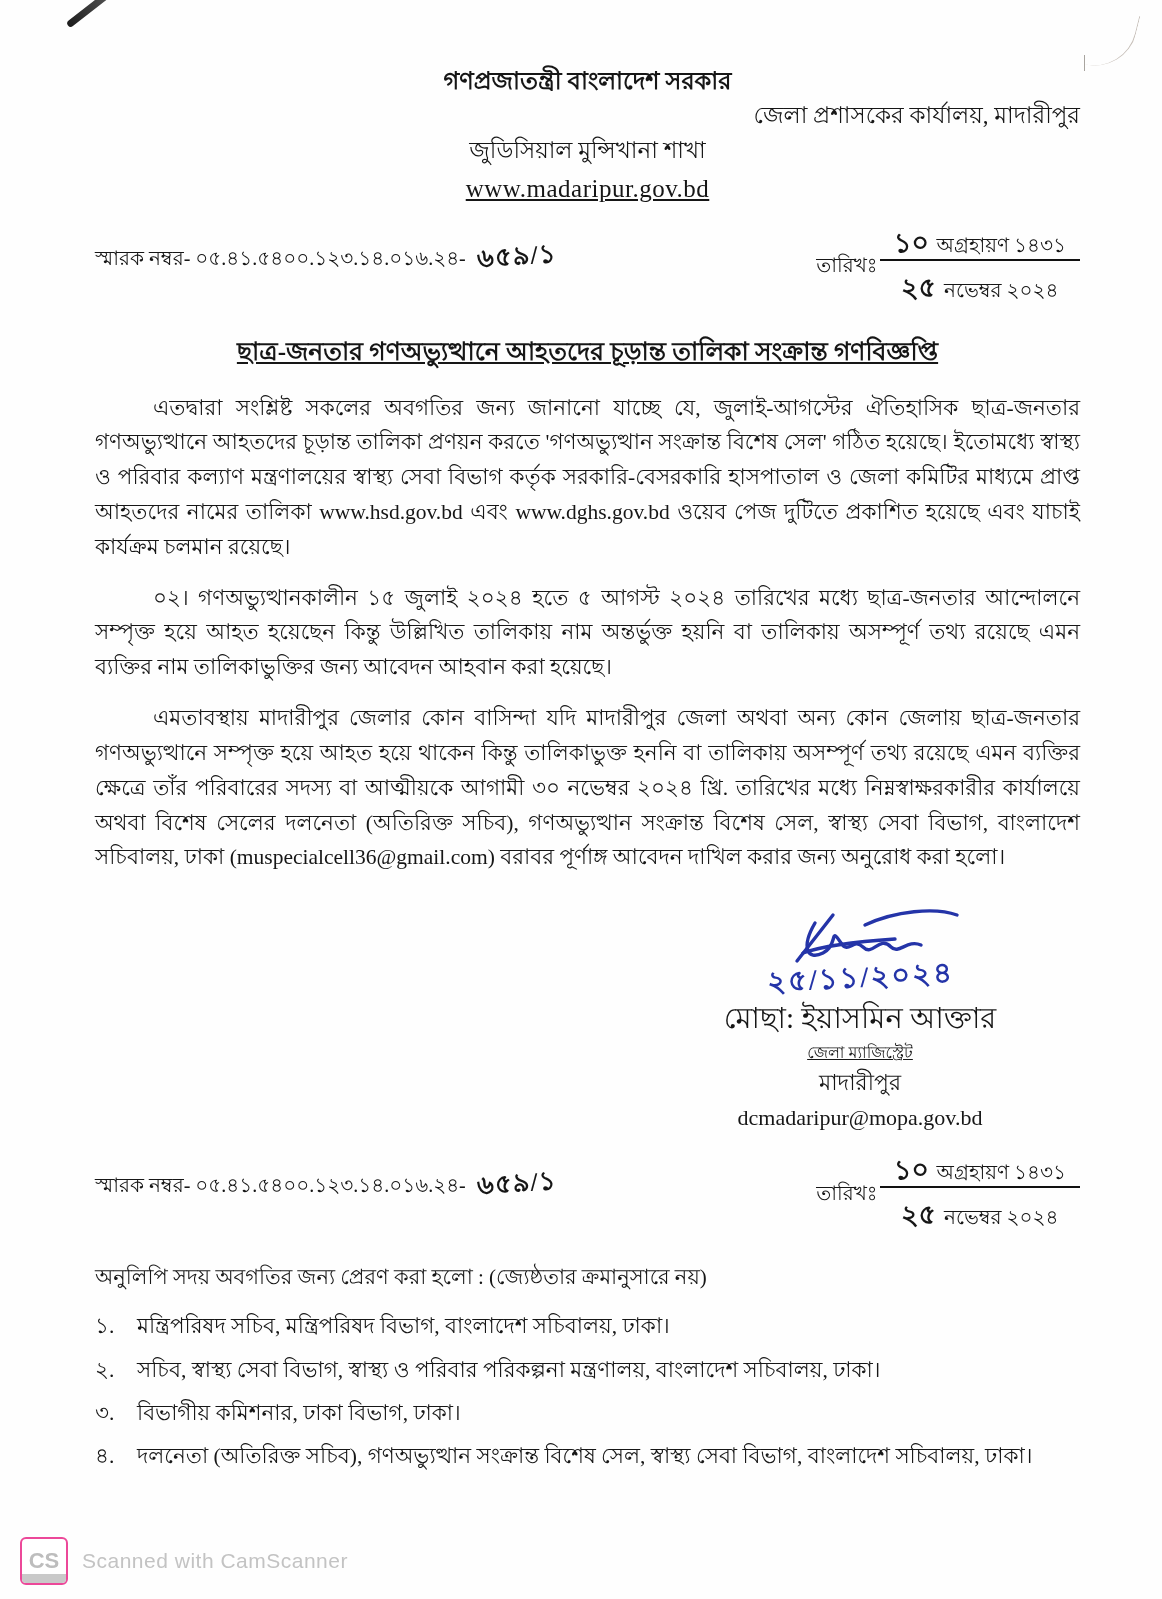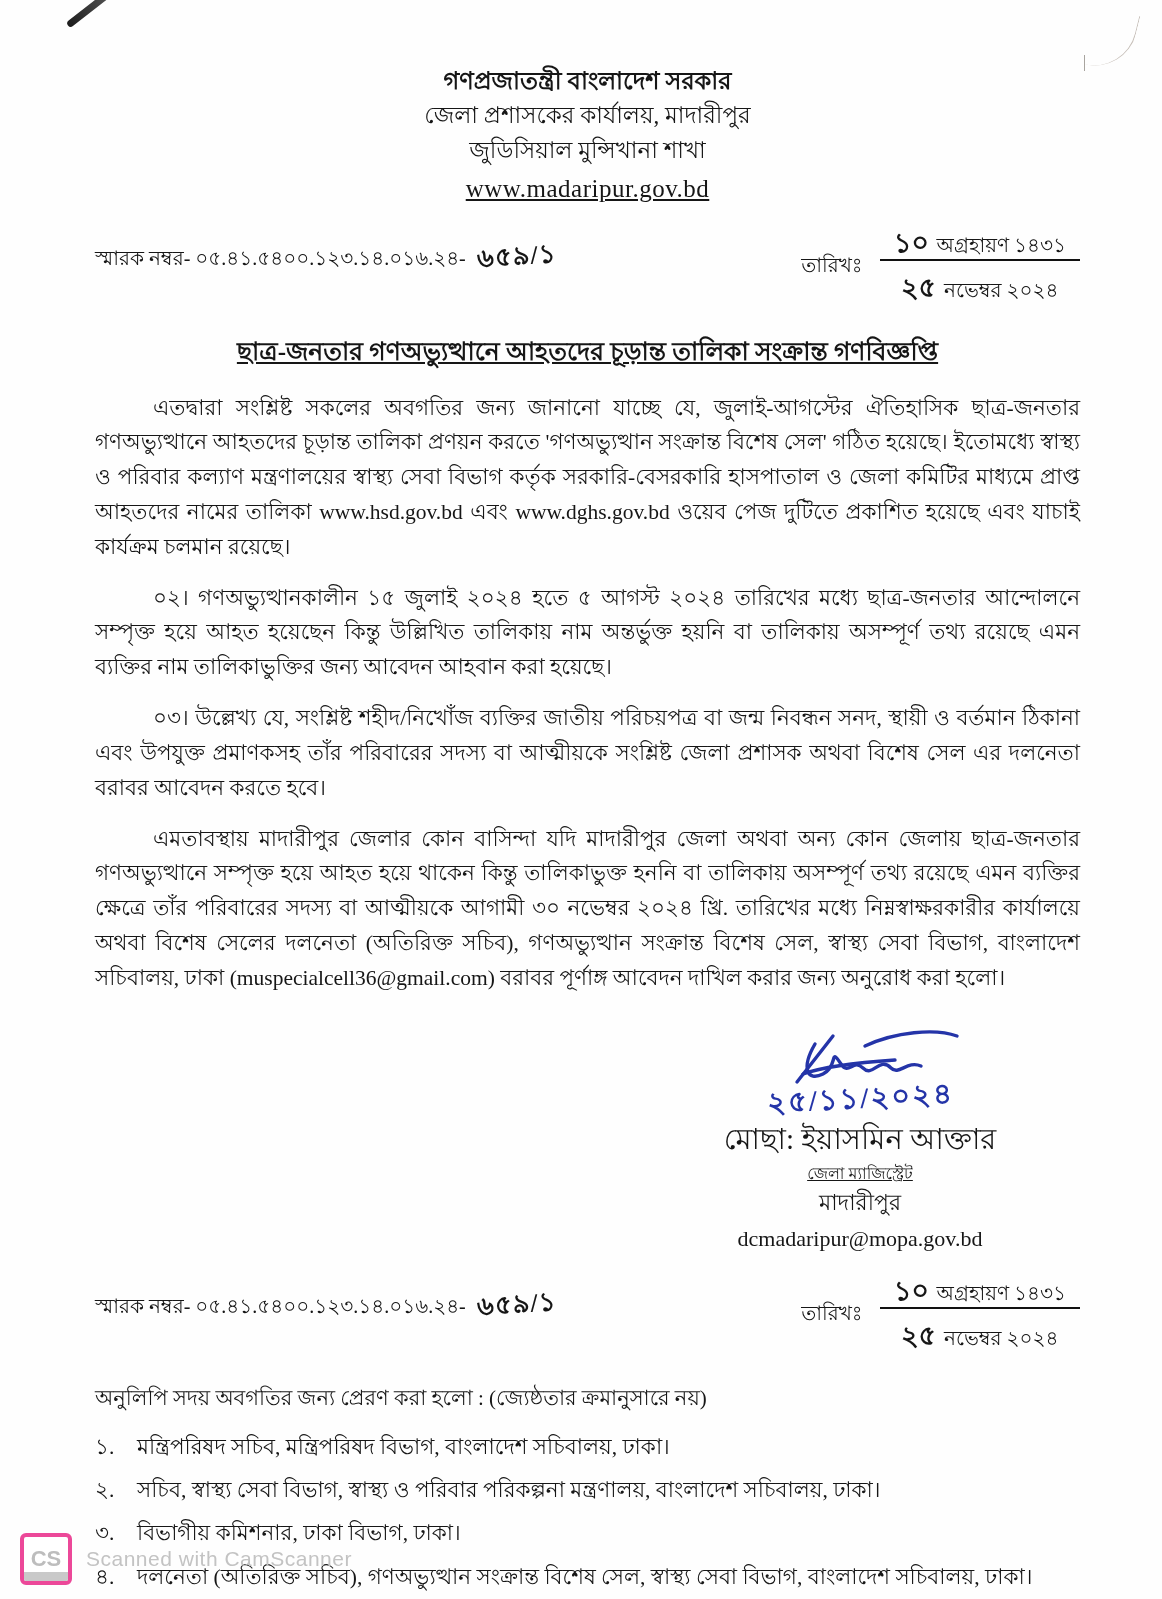--- a/index.html
+++ b/index.html
@@ -26,32 +26,32 @@
     border:0 solid transparent;border-right:1.5px solid #b9b0a8;
     border-radius:0 0 70% 0;transform:rotate(14deg);opacity:.8;
   }
   .artifact-dash{
     position:absolute;right:77px;top:55px;width:1.5px;height:16px;background:#8b857f;opacity:.75;
   }
 
   
   .hdr{ text-align:center; padding-top:63px; line-height:1.5;}
   .hdr-line1{font-size:24px;font-weight:bold;}
-  .hdr-line2{font-size:23px;}
+  .hdr-line2{font-size:23px;text-align:right;}
   .hdr-line3{font-size:23px;}
   .hdr-url{font-size:25px;text-decoration:underline;letter-spacing:.5px;margin-top:2px;}
 
   
   .memo-row{display:flex;justify-content:space-between;align-items:flex-start;margin-top:14px;}
   .memo-left{font-size:20px;white-space:nowrap;padding-top:14px;}
   .hw{
     font-weight:bold;font-size:26px;letter-spacing:1px;
     display:inline-block;transform:rotate(-4deg);padding-left:6px;
   }
-  .date-block{display:flex;align-items:center;gap:17px;font-size:20px;}
+  .date-block{display:flex;align-items:center;gap:2px;font-size:20px;}
   .date-frac{display:inline-block;text-align:center;}
   .date-top{padding:0 14px 3px 14px;border-bottom:2px solid #111;white-space:nowrap;}
   .date-bot{padding:2px 14px 0 14px;white-space:nowrap;}
   .hw-day{font-weight:bold;font-size:27px;display:inline-block;transform:rotate(-2deg);margin-right:8px;}
 
   
   .title{
     text-align:center;font-size:25px;font-weight:bold;
     text-decoration:underline;margin-top:20px;margin-bottom:10px;
   }
@@ -78,21 +78,21 @@
   
   .copy-note{font-size:21px;margin-top:22px;font-family:Liberation Serif, serif;}
   .recips{margin-top:14px;}
   .recip{display:flex;font-size:21.5px;line-height:1.55;margin-top:10px;}
   .recip-num{width:42px;flex:0 0 42px;}
   .recip-text{flex:1;}
 
   
   .scanbar{position:absolute;left:20px;bottom:14px;display:flex;align-items:center;gap:14px;}
   .cs-logo{
-    width:44px;height:44px;border:4px solid #ec4899;border-radius:6px;
+    width:44px;height:44px;border:2px solid #ec4899;border-radius:6px;
     position:relative;display:flex;align-items:center;justify-content:center;
     color:#bdbdbd;font-family:"Liberation Sans",sans-serif;font-weight:bold;font-size:22px;
     background:#fff;overflow:hidden;
   }
   .cs-logo::after{content:"";position:absolute;left:0;right:0;bottom:0;height:9px;background:#c9c9c9;}
   .scan-text{color:#c3c3c3;font-family:"Liberation Sans",sans-serif;font-size:21px;letter-spacing:.5px;}
 </style>
 </head>
 <body>
 
@@ -126,21 +126,20 @@
             <span class="hw-day">২৫</span><span>নভেম্বর ২০২৪</span>
           </span>
         </span>
       </div>
     </div>
 
     <div class="title">ছাত্র-জনতার গণঅভ্যুত্থানে আহতদের চূড়ান্ত তালিকা সংক্রান্ত গণবিজ্ঞপ্তি</div>
 
     <p class="para">এতদ্বারা সংশ্লিষ্ট সকলের অবগতির জন্য জানানো যাচ্ছে যে, জুলাই-আগস্টের ঐতিহাসিক ছাত্র-জনতার গণঅভ্যুত্থানে আহতদের চূড়ান্ত তালিকা প্রণয়ন করতে 'গণঅভ্যুত্থান সংক্রান্ত বিশেষ সেল' গঠিত হয়েছে। ইতোমধ্যে স্বাস্থ্য ও পরিবার কল্যাণ মন্ত্রণালয়ের স্বাস্থ্য সেবা বিভাগ কর্তৃক সরকারি-বেসরকারি হাসপাতাল ও জেলা কমিটির মাধ্যমে প্রাপ্ত আহতদের নামের তালিকা www.hsd.gov.bd এবং www.dghs.gov.bd ওয়েব পেজ দুটিতে প্রকাশিত হয়েছে এবং যাচাই কার্যক্রম চলমান রয়েছে।</p>
     <p class="para">০২। গণঅভ্যুত্থানকালীন ১৫ জুলাই ২০২৪ হতে ৫ আগস্ট ২০২৪ তারিখের মধ্যে ছাত্র-জনতার আন্দোলনে সম্পৃক্ত হয়ে আহত হয়েছেন কিন্তু উল্লিখিত তালিকায় নাম অন্তর্ভুক্ত হয়নি বা তালিকায় অসম্পূর্ণ তথ্য রয়েছে এমন ব্যক্তির নাম তালিকাভুক্তির জন্য আবেদন আহবান করা হয়েছে।</p>
-    <p class="para">০৩। উল্লেখ্য যে, সংশ্লিষ্ট শহীদ/নিখোঁজ ব্যক্তির জাতীয় পরিচয়পত্র বা জন্ম নিবন্ধন সনদ, স্থায়ী ও বর্তমান ঠিকানা এবং উপযুক্ত প্রমাণকসহ তাঁর পরিবারের সদস্য বা আত্মীয়কে সংশ্লিষ্ট জেলা প্রশাসক অথবা বিশেষ সেল এর দলনেতা বরাবর আবেদন করতে হবে।</p>
     <p class="para">এমতাবস্থায় মাদারীপুর জেলার কোন বাসিন্দা যদি মাদারীপুর জেলা অথবা অন্য কোন জেলায় ছাত্র-জনতার গণঅভ্যুত্থানে সম্পৃক্ত হয়ে আহত হয়ে থাকেন কিন্তু তালিকাভুক্ত হননি বা তালিকায় অসম্পূর্ণ তথ্য রয়েছে এমন ব্যক্তির ক্ষেত্রে তাঁর পরিবারের সদস্য বা আত্মীয়কে আগামী ৩০ নভেম্বর ২০২৪ খ্রি. তারিখের মধ্যে নিম্নস্বাক্ষরকারীর কার্যালয়ে অথবা বিশেষ সেলের দলনেতা (অতিরিক্ত সচিব), গণঅভ্যুত্থান সংক্রান্ত বিশেষ সেল, স্বাস্থ্য সেবা বিভাগ, বাংলাদেশ সচিবালয়, ঢাকা (muspecialcell36@gmail.com) বরাবর পূর্ণাঙ্গ আবেদন দাখিল করার জন্য অনুরোধ করা হলো।</p>
 
     <div class="sig-wrap sig-top">
       <svg class="sig-svg" width="230" height="74" viewBox="0 0 230 74">
         <g fill="none" stroke="#2434a8" stroke-width="3.4" stroke-linecap="round">
           <path d="M120 22 C150 8, 190 4, 212 12"></path>
           <path d="M52 58 L88 12"></path>
           <path d="M70 20 C56 44, 62 58, 78 50 C94 42, 84 22, 96 40 C104 52, 108 34, 118 44 C128 54, 134 32, 146 44 C154 52, 162 36, 176 42"></path>
           <path d="M58 50 C80 42, 120 38, 150 36"></path>
         </g>

